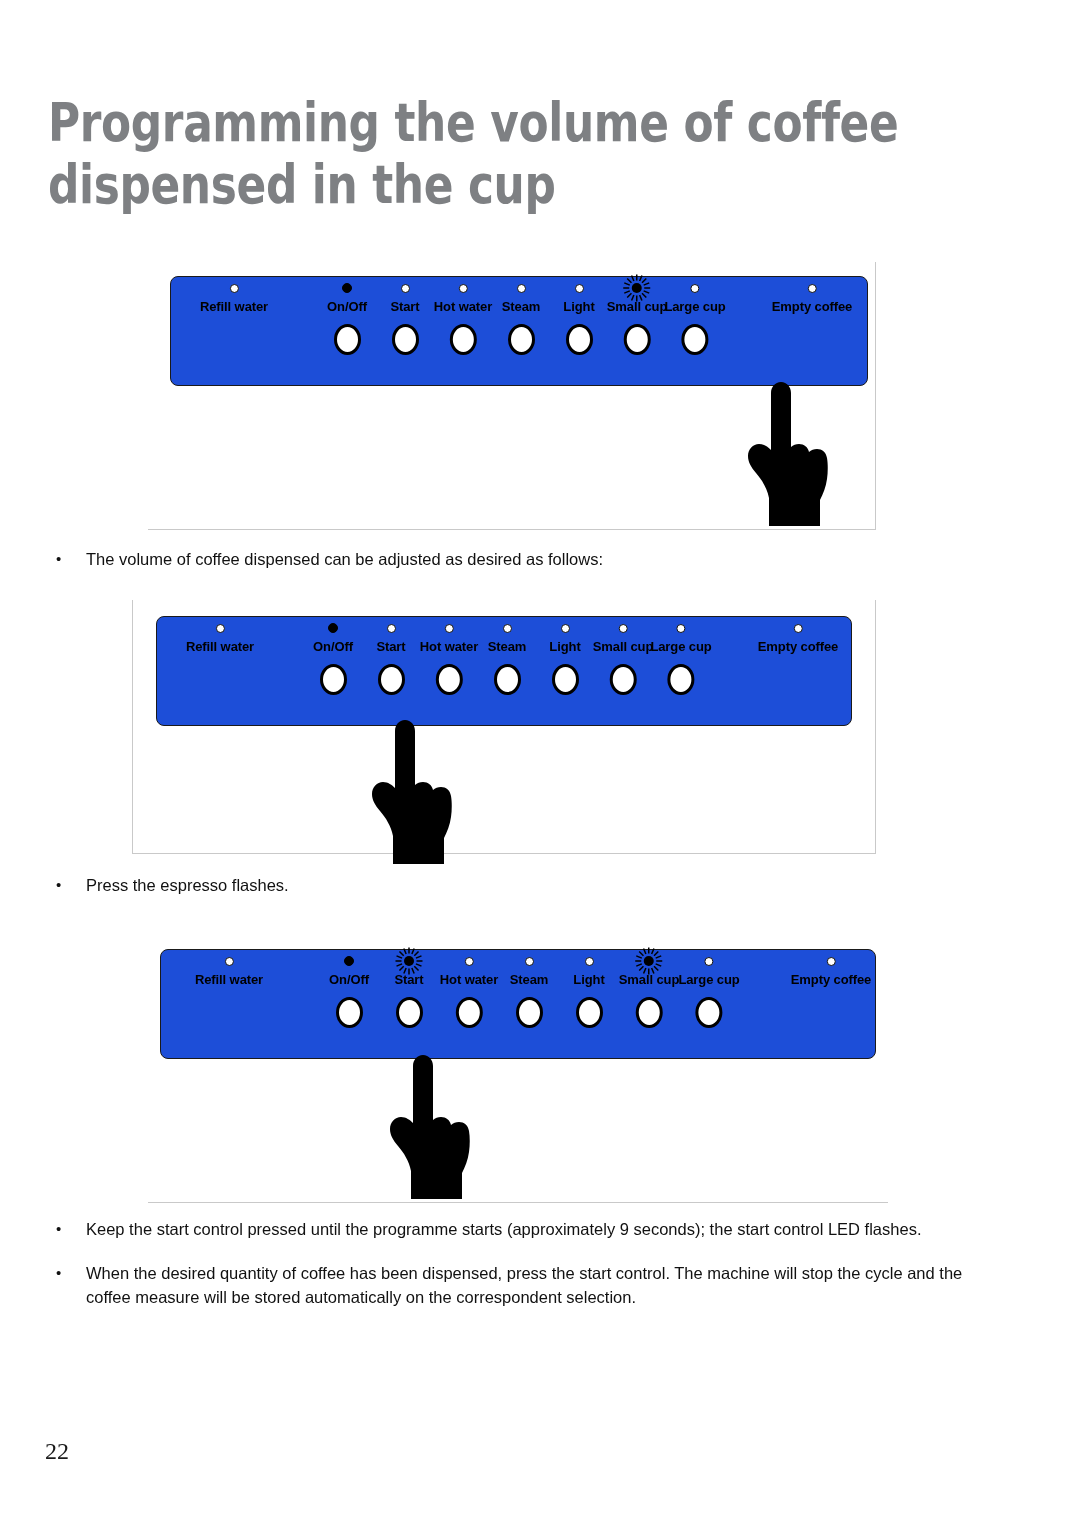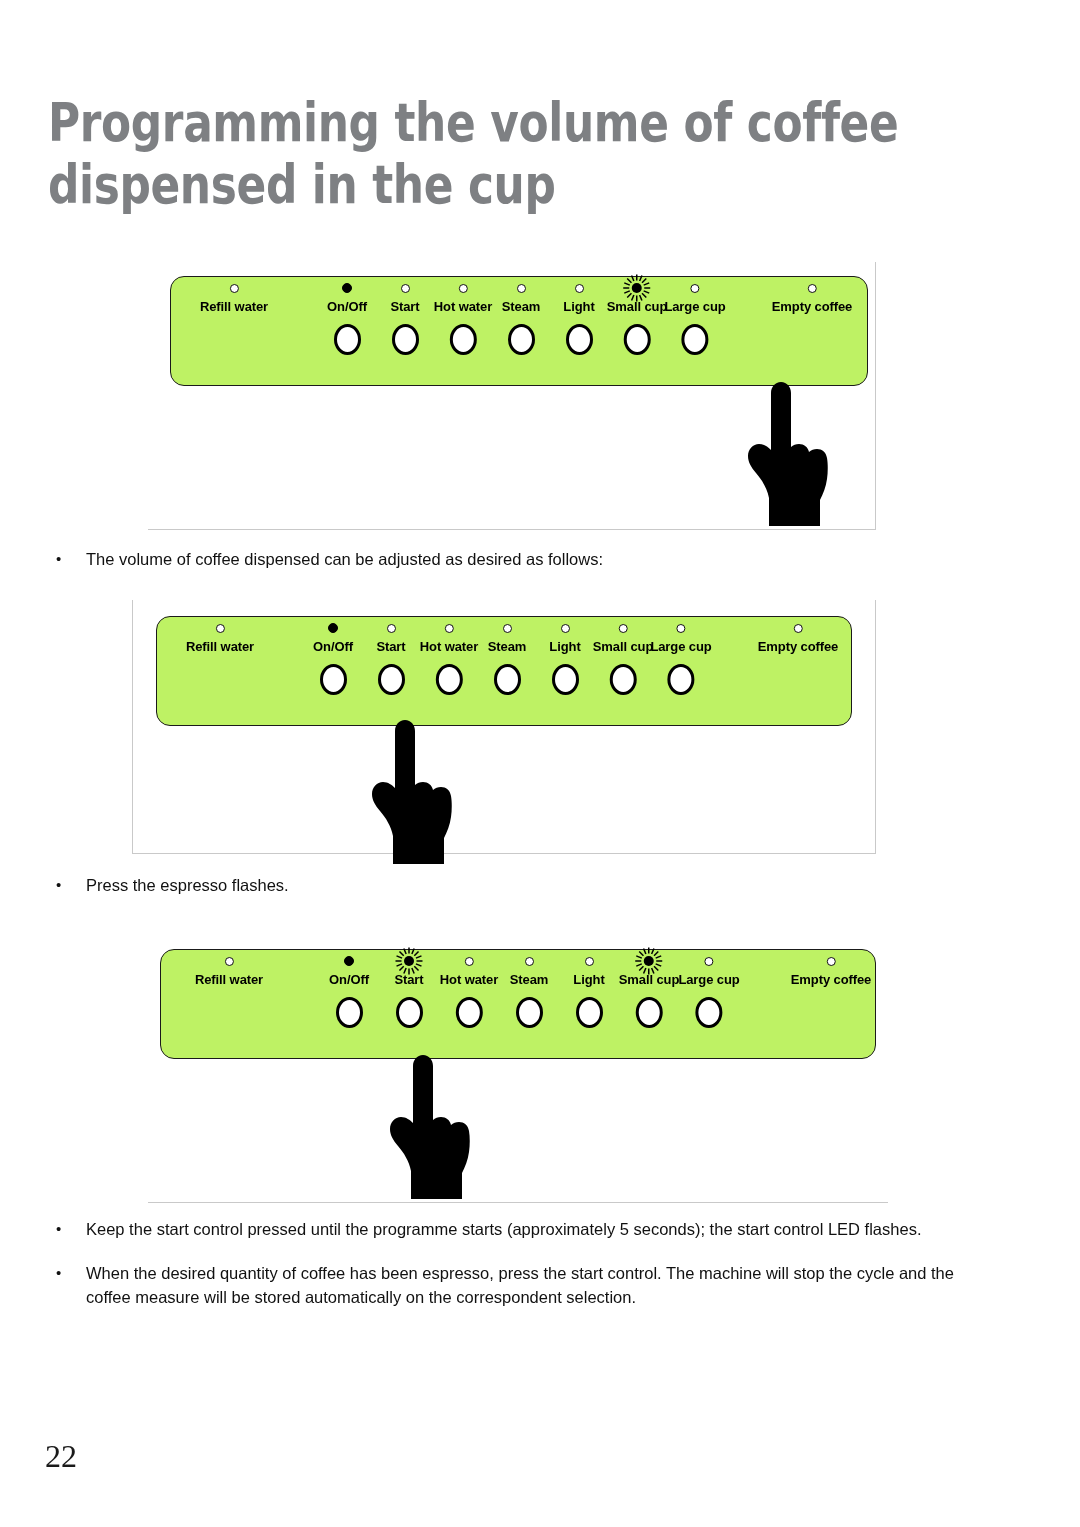--- a/index.html
+++ b/index.html
@@ -47,22 +47,22 @@
   .fig2 { left: 132px; top: 600px; width: 744px; height: 254px; }
   .fig2 .figure-frame { border-left: 1.5px solid #c9c9c9; border-bottom: 1.5px solid #c9c9c9; border-right: 1.5px solid #c9c9c9; }
   .fig3 { left: 148px; top: 935px; width: 740px; height: 268px; }
   .fig3 .figure-frame { border-bottom: 1.5px solid #c9c9c9; }
 
   
   .panel {
     position: absolute;
     box-sizing: border-box;
     border: 1.4px solid #1a1a1a;
-    border-radius: 14px;
-    background: #bef264;
+    border-radius: 8px;
+    background: #1d4ed8;
   }
   .fig1 .panel { left: 22px;  top: 14px; width: 698px; height: 110px; }
   .fig2 .panel { left: 24px;  top: 16px; width: 696px; height: 110px; }
   .fig3 .panel { left: 12px;  top: 14px; width: 716px; height: 110px; }
 
   .panel-inner {
     position: relative;
     width: 100%;
     height: 100%;
   }
@@ -162,21 +162,21 @@
   .b2 { left: 48px; top: 874px; width: 900px; }
   .b3 { left: 48px; top: 1218px; width: 960px; }
   .b4 { left: 48px; top: 1262px; width: 920px; }
 
   
   .page-number {
     position: absolute;
     left: 45px;
     top: 1438px;
     font-family: "Liberation Serif", serif;
-    font-size: 32px;
+    font-size: 24px;
     color: #1a1a1a;
   }
 </style>
 </head>
 <body>
 
 <div class="page-title">Programming the volume of coffee dispensed in the cup</div>
 
 <div class="figure fig1">
   <div class="figure-frame"></div>
@@ -486,21 +486,21 @@
   <span class="bullet-text">The volume of coffee dispensed can be adjusted as desired as follows:</span>
 </div>
 
 <div class="bullet-row b2">
   <span class="bullet-dot">•</span>
   <span class="bullet-text">Press the espresso flashes.</span>
 </div>
 
 <div class="bullet-row b3">
   <span class="bullet-dot">•</span>
-  <span class="bullet-text">Keep the start control pressed until the programme starts (approximately 5 seconds); the start control LED flashes.</span>
+  <span class="bullet-text">Keep the start control pressed until the programme starts (approximately 9 seconds); the start control LED flashes.</span>
 </div>
 
 <div class="bullet-row b4">
   <span class="bullet-dot">•</span>
-  <span class="bullet-text">When the desired quantity of coffee has been espresso, press the start control. The machine will stop the cycle and the coffee measure will be stored automatically on the correspondent selection.</span>
+  <span class="bullet-text">When the desired quantity of coffee has been dispensed, press the start control. The machine will stop the cycle and the coffee measure will be stored automatically on the correspondent selection.</span>
 </div>
 
 <div class="page-number">22</div>
 
 </body></html>

